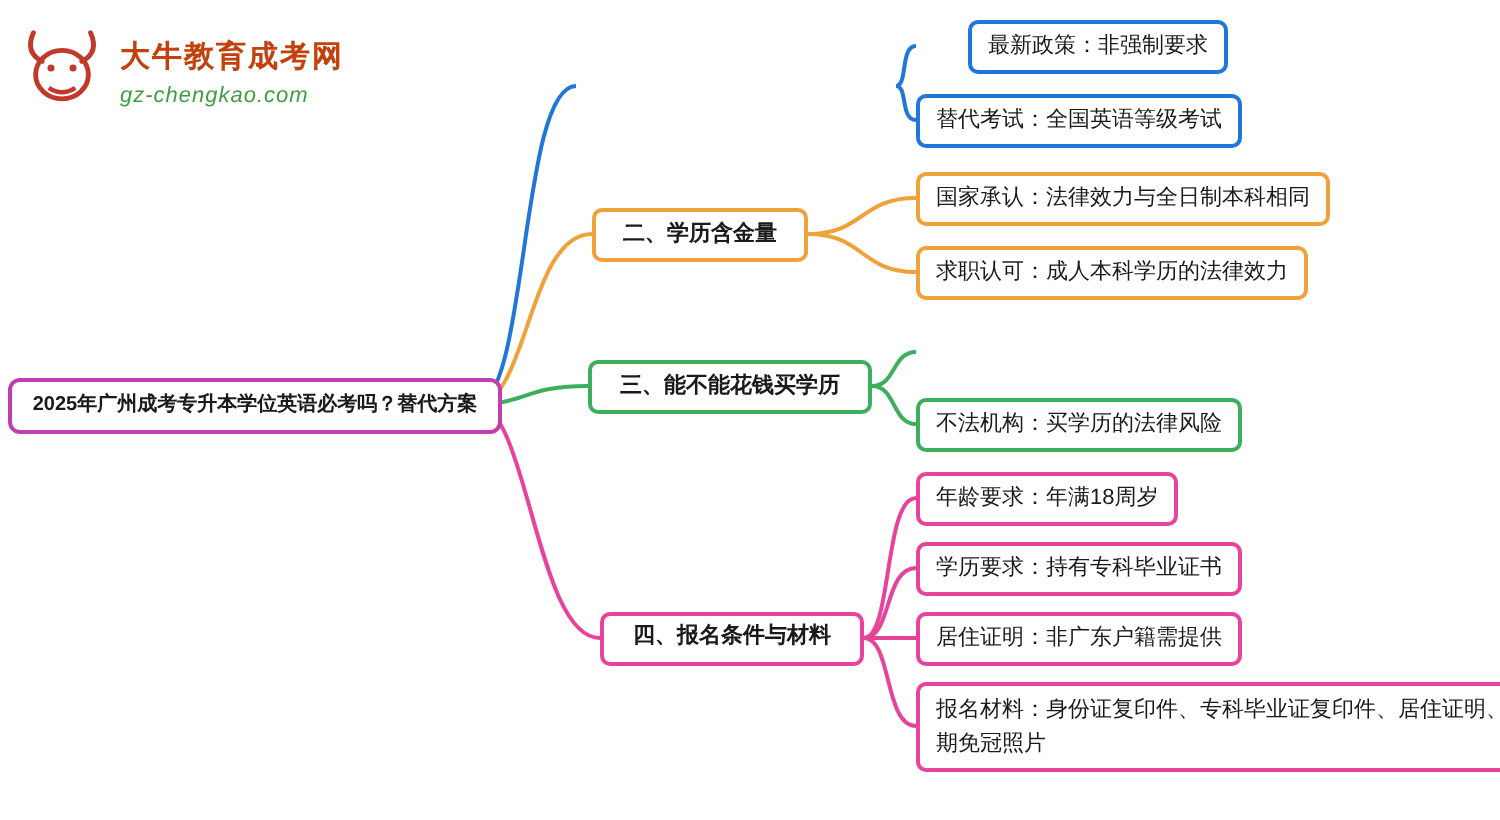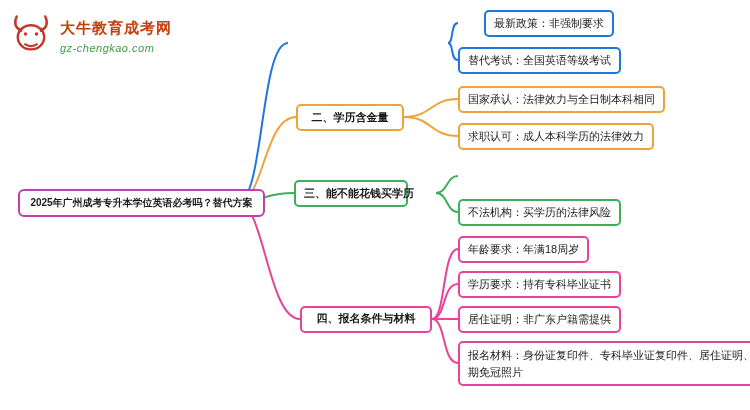--- a/index.html
+++ b/index.html
@@ -69,24 +69,24 @@
         <circle cx="25" cy="20" r="1.6" fill="#c0392b"></circle>
         <path d="M14 29 Q20 33 26 29" fill="none" stroke="#c0392b" stroke-width="2"></path>
       </svg>
     </span>
     <div class="logo-text">
       <div class="logo-title" style="color: #c2410c;">大牛教育成考网</div>
       <div class="logo-subtitle" style="color: rgb(63, 157, 66);">gz-chengkao.com</div>
     </div>
   </div>
 
-  <div class="node root" style="left: 18px; top: 189px; width: 247px; border-color: rgb(191, 63, 174);">2025年广州成考专升本学位英语必考吗？替代方案</div>
+  <div class="node root" style="left: 4px; top: 189px; width: 247px; border-color: rgb(191, 63, 174);">2025年广州成考专升本学位英语必考吗？替代方案</div>
 
   <div class="node branch" style="left: 296px; top: 104px; width: 108px; border-color: rgb(240, 162, 58);">二、学历含金量</div>
-  <div class="node branch" style="left: 294px; top: 180px; width: 114px; border-color: rgb(61, 174, 91); text-align: center;">三、能不能花钱买学历</div>
+  <div class="node branch" style="left: 294px; top: 180px; width: 142px; border-color: rgb(61, 174, 91); text-align: center;">三、能不能花钱买学历</div>
   <div class="node branch" style="left: 300px; top: 306px; width: 132px; border-color: rgb(232, 67, 154); font-family: Liberation Mono, monospace;">四、报名条件与材料</div>
 
   <div class="node leaf" style="left: 438px; top: 10px; border-color: rgb(33, 118, 217); margin-left: 46px;">最新政策：非强制要求</div>
   <div class="node leaf" style="left: 458px; top: 47px; border-color: rgb(33, 118, 217);">替代考试：全国英语等级考试</div>
 
   <div class="node leaf" style="left: 458px; top: 86px; border-color: rgb(240, 162, 58);">国家承认：法律效力与全日制本科相同</div>
   <div class="node leaf" style="left: 458px; top: 123px; border-color: rgb(240, 162, 58);">求职认可：成人本科学历的法律效力</div>
 
   <div class="node leaf" style="left: 458px; top: 199px; border-color: rgb(61, 174, 91);">不法机构：买学历的法律风险</div>
 

